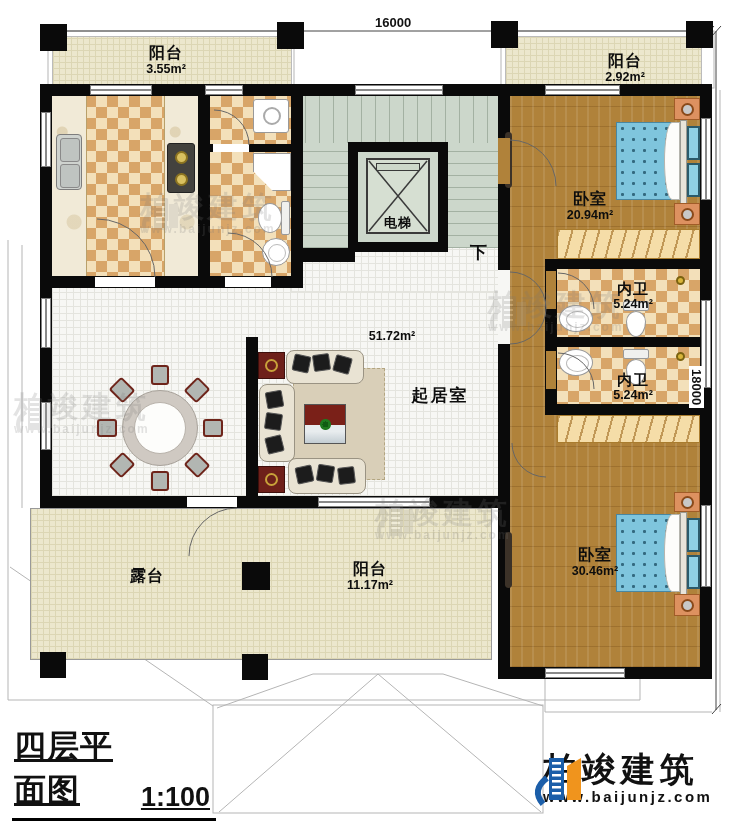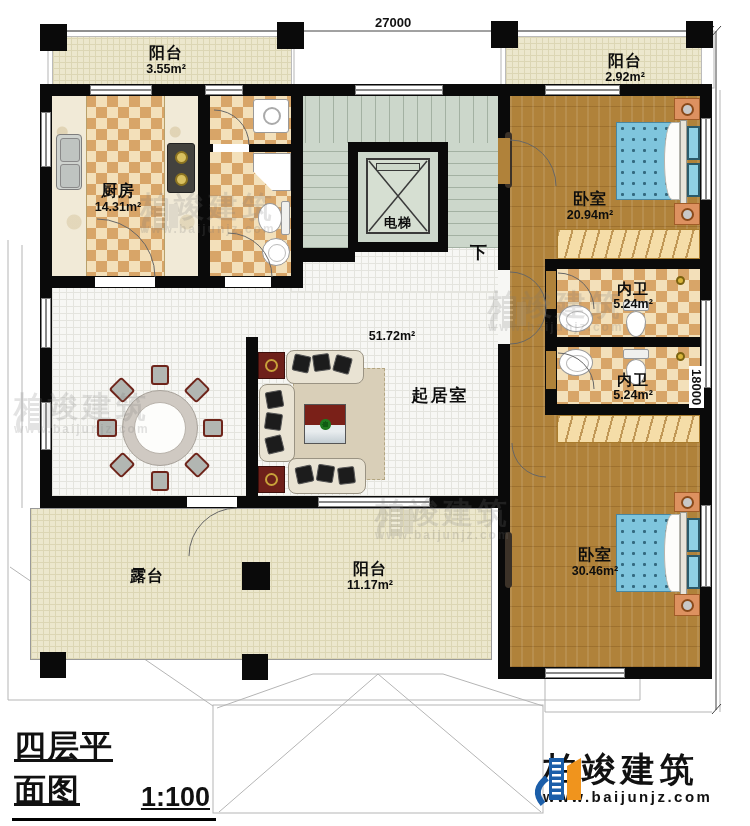--- a/index.html
+++ b/index.html
@@ -267,24 +267,20 @@
   </svg>
 
   <div class="room-label" style="left:116px;top:44px;width:100px">
     <span class="nm">阳台</span>
       <span class="ar">3.55m²</span>
   </div>
   <div class="room-label" style="left:570px;top:52px;width:110px">
     <span class="nm">阳台</span>
       <span class="ar">2.92m²</span>
   </div>
-  <div class="room-label" style="left:63px;top:182px;width:110px">
-    <span class="nm">厨房</span>
-      <span class="ar">14.31m²</span>
-  </div>
   <div class="room-label" style="left:366px;top:216px;width:64px;z-index:7">
     <span class="nm" style="font-size:13px">电梯</span>
   </div>
   <div class="room-label" style="left:464px;top:243px;width:30px">
     <span class="nm" style="font-size:17px">下</span>
   </div>
   <div class="room-label" style="left:535px;top:190px;width:110px">
     <span class="nm">卧室</span>
       <span class="ar">20.94m²</span>
   </div>
@@ -307,21 +303,21 @@
   </div>
   <div class="room-label" style="left:315px;top:560px;width:110px">
     <span class="nm">阳台</span>
       <span class="ar">11.17m²</span>
   </div>
   <div class="room-label" style="left:540px;top:546px;width:110px">
     <span class="nm">卧室</span>
       <span class="ar">30.46m²</span>
   </div>
 
-  <div class="dim" style="left:372px;top:15px"><span>27000</span></div>
+  <div class="dim" style="left:372px;top:15px"><span>16000</span></div>
   <div class="dim" style="left:704px;top:366px;transform:rotate(90deg);transform-origin:left top"><span>18000</span></div>
 
   <div class="wm" style="left:140px;top:192px">
     <svg width="46" height="46" viewBox="0 0 46 46">
         <path d="M6 40 Q0 28 12 20" stroke="#777" stroke-width="4" fill="none"></path>
         <rect x="14" y="6" width="13" height="32" fill="#777"></rect>
         <rect x="29" y="12" width="9" height="24" fill="#999"></rect>
         <g fill="#fff">
           <rect x="16" y="9" width="9" height="2"></rect>
           <rect x="16" y="14" width="9" height="2"></rect>

